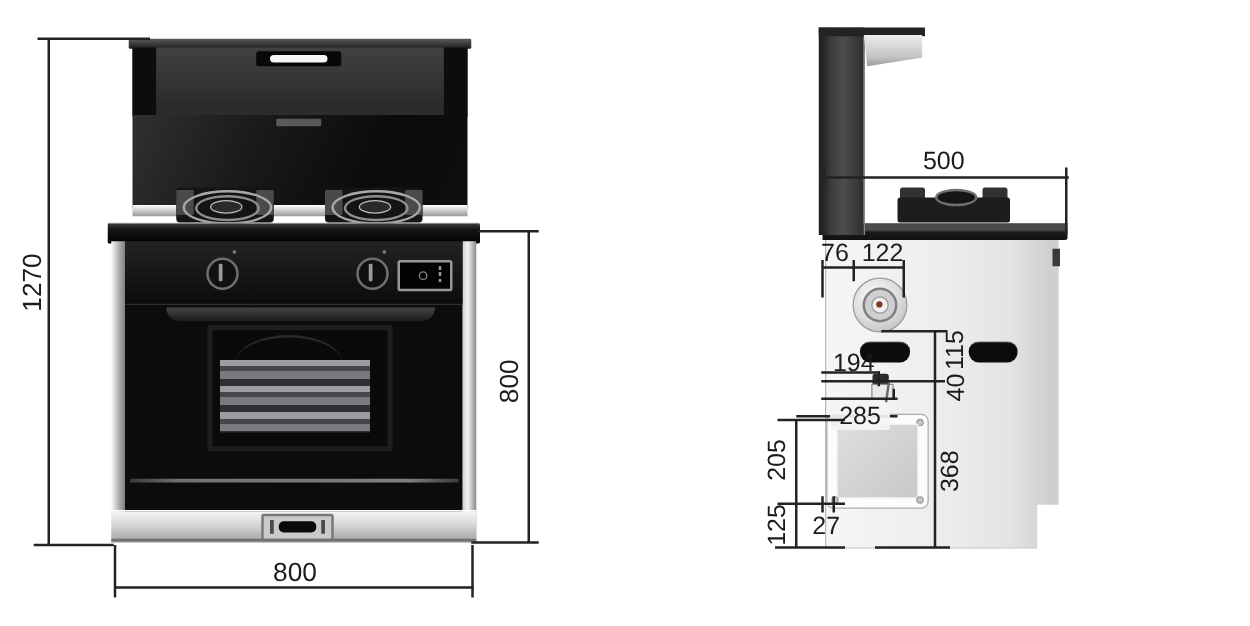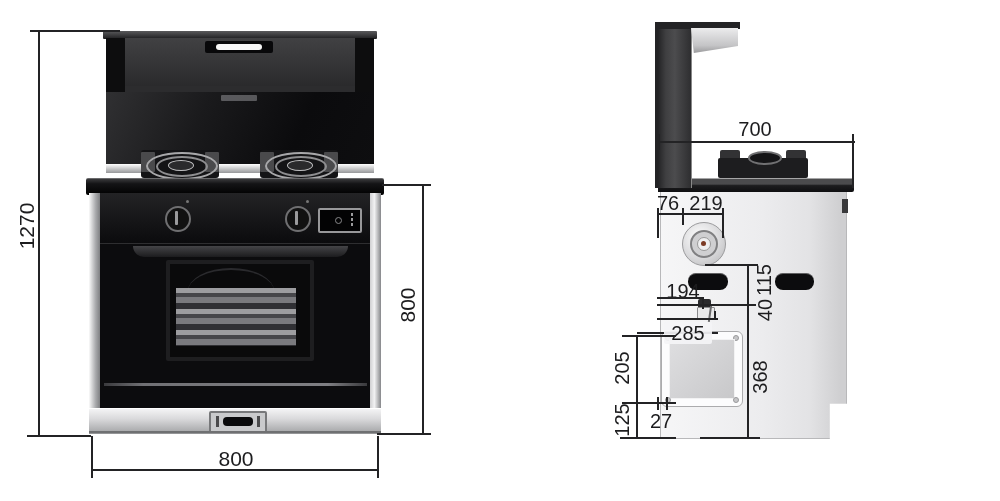--- a/index.html
+++ b/index.html
@@ -190,24 +190,24 @@
       <div class="screw" style="left:3px;top:3px;"></div>
       <div class="screw" style="left:71px;top:3px;"></div>
       <div class="sframe-in"></div>
       <div class="screw" style="left:3px;top:65px;"></div>
       <div class="screw" style="left:71px;top:65px;"></div>
     </div>
 
     <div class="dl" style="left:659px;top:141px;width:196px;height:2px;"></div>
     <div class="dl" style="left:658px;top:134px;width:2px;height:16px;"></div>
     <div class="dl" style="left:852px;top:134px;width:2px;height:54px;"></div>
-    <div class="dlab sm" style="left:725px;top:118px;width:60px;height:22px;">700</div>
+    <div class="dlab sm" style="left:725px;top:118px;width:60px;height:22px;">500</div>
 
     <div class="dlab sm" style="left:652px;top:192px;width:32px;height:20px;">76</div>
-    <div class="dlab sm" style="left:687px;top:192px;width:38px;height:22px;">219</div>
+    <div class="dlab sm" style="left:687px;top:192px;width:38px;height:22px;">122</div>
     <div class="dl" style="left:658px;top:213px;width:66px;height:2px;"></div>
     <div class="dl" style="left:657px;top:208px;width:2px;height:30px;"></div>
     <div class="dl" style="left:682px;top:208px;width:2px;height:17px;"></div>
     <div class="dl" style="left:722px;top:208px;width:2px;height:30px;"></div>
 
     <div class="dl" style="left:747px;top:264px;width:2px;height:174px;"></div>
     <div class="dl" style="left:705px;top:264px;width:53px;height:2px;"></div>
     <div class="dlab sm rot" style="left:739px;top:269px;width:50px;height:22px;">115</div>
     <div class="dlab sm rot" style="left:740px;top:299px;width:50px;height:22px;">40</div>
 

